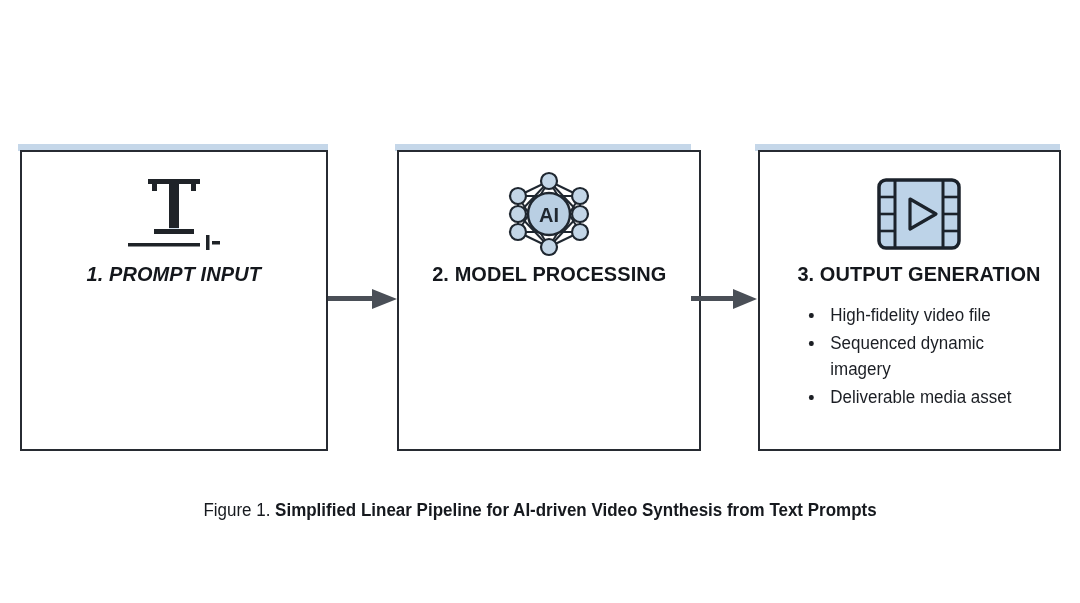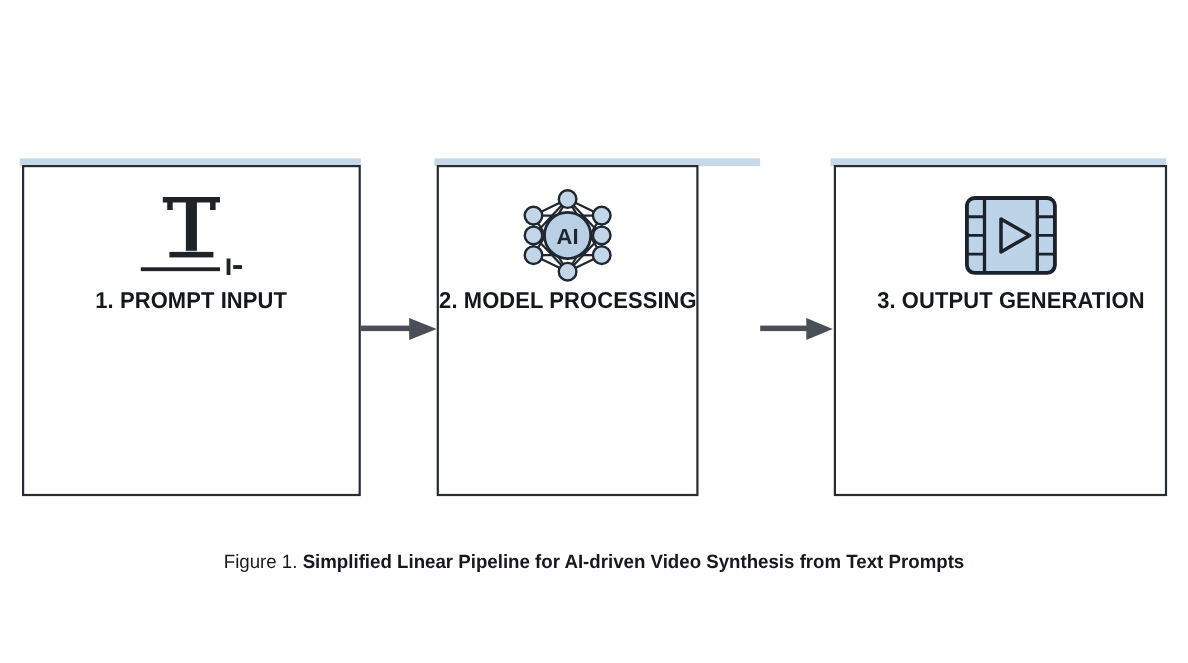--- a/index.html
+++ b/index.html
@@ -26,22 +26,22 @@
     position: absolute;
     top: 150px;
     height: 301px;
     box-sizing: border-box;
     background: #ffffff;
     border: 2px solid #272b32;
     display: flex;
     flex-direction: column;
     align-items: center;
   }
-  .stage-1 { left: 20px;  width: 308px; }
-  .stage-2 { left: 397px; width: 238px; }
+  .stage-1 { left: 20px;  width: 308px; font-style: italic; }
+  .stage-2 { left: 397px; width: 304px; }
   .stage-3 { left: 758px; width: 303px; padding-left: 18px; }
 
   
   .accent-bar {
     position: absolute;
     top: 144px;
     height: 7px;
     background: #c5d7e9;
   }
   .accent-1 { left: 18px;  width: 310px; }
@@ -223,20 +223,25 @@
           <line x1="3" y1="55" x2="19" y2="55"></line>
           <line x1="67" y1="21" x2="83" y2="21"></line>
           <line x1="67" y1="38" x2="83" y2="38"></line>
           <line x1="67" y1="55" x2="83" y2="55"></line>
         </g>
 
         <polygon points="34,23 60,38 34,53" fill="#bdd3e8" stroke="#1b222b" stroke-width="3.2" stroke-linejoin="round"></polygon>
       </svg>
     </div>
     <div class="stage-title">3. OUTPUT GENERATION</div>
+    <ul class="bullets">
+      <li>High-fidelity video file</li>
+      <li>Sequenced dynamic imagery</li>
+      <li>Deliverable media asset</li>
+    </ul>
   </div>
 
   <div class="caption">
     <span class="fig-label">Figure 1.</span>
     <span class="fig-title">Simplified Linear Pipeline for AI-driven Video Synthesis from Text Prompts</span>
   </div>
 
 </div>
 
 </body></html>

